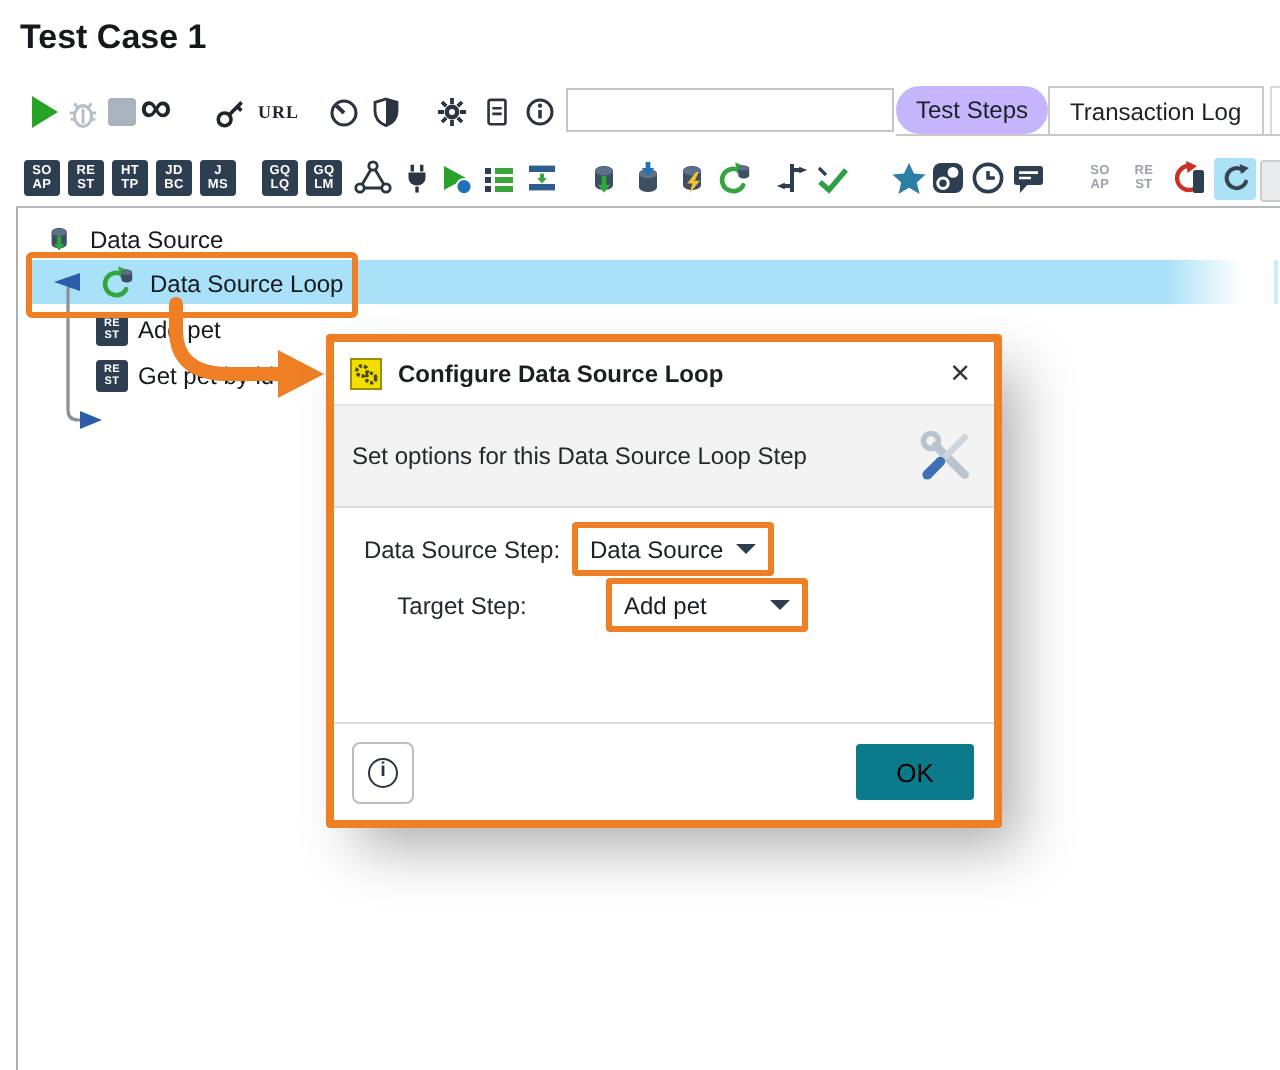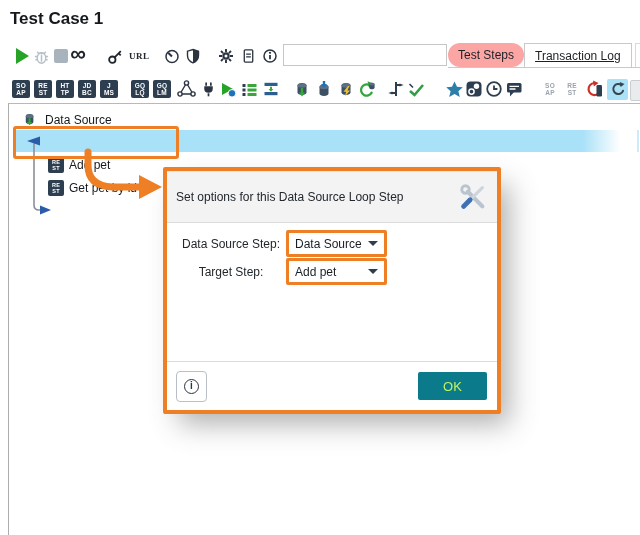--- a/index.html
+++ b/index.html
@@ -18,22 +18,22 @@
   .tb1-icon{top:47px;width:18px;height:18px;display:flex;align-items:center;justify-content:center;}
   .play-tri{width:0;height:0;border-left:13px solid #27a327;border-top:8px solid transparent;border-bottom:8px solid transparent;}
   .stop-sq{width:14px;height:14px;background:#a9b3be;border-radius:2px;}
   .inf-glyph{font-size:22px;font-weight:700;color:#20262c;line-height:18px;}
   .url-label{top:51px;font-size:9px;font-weight:700;letter-spacing:.5px;color:#20262c;font-family:Liberation Serif, serif;}
   .search-input{left:283px;top:44px;width:154px;height:20px;border:1px solid #c6c6c6;background:#fff;font-size:12px;padding:0 4px;outline:none;}
 
   
   .tabstrip{left:448px;top:43px;width:192px;height:24px;display:flex;align-items:stretch;border-bottom:1px solid #c9c9c9;}
   .tab{display:flex;align-items:center;padding:0 10px;font-size:12px;color:#1c2126;white-space:nowrap;box-sizing:border-box;}
-  .tab.active{background:#fca5a5;border-radius:12px;}
-  .tab.plain{background:#fff;border:1px solid #c9c9c9;border-bottom:none;text-decoration:underline;}
+  .tab.active{background:#c4b5fd;border-radius:12px;}
+  .tab.plain{background:#fff;border:1px solid #c9c9c9;border-bottom:none;}
   .tab.disabled{color:#b4bac0;border:1px solid #d9d9d9;border-bottom:none;margin-left:3px;overflow:hidden;}
 
   
   .tb2-item{top:79px;width:20px;height:20px;display:flex;align-items:center;justify-content:center;}
   .step-sq{top:80px;width:18px;height:18px;background:#2d3e50;border-radius:2px;color:#fff;
     display:flex;flex-direction:column;align-items:center;justify-content:center;
     font-size:6.5px;font-weight:700;line-height:7px;letter-spacing:.2px;}
   .step-sq.gray{background:transparent;color:#9aa3ad;}
   .hl-icon{top:79px;width:21px;height:21px;background:#abe2f7;border-radius:2px;display:flex;align-items:center;justify-content:center;}
   .partial-icon{top:80px;width:16px;height:19px;background:#e9ebed;border:1px solid #c9ced3;border-radius:2px;}
@@ -75,22 +75,22 @@
   .discard-row{display:flex;margin-top:9px;}
   .discard-label{width:110px;font-size:12px;line-height:15px;color:#23282d;flex:none;}
   .checkbox{width:13px;height:13px;background:#17879a;border-radius:2px;color:#fff;font-size:10px;line-height:13px;
     text-align:center;flex:none;margin-top:2px;}
   .discard-desc{margin-left:8px;width:196px;font-size:12px;line-height:15px;color:#23282d;}
   .dlg-footer{height:48px;flex:none;border-top:1px solid #dcdcdc;display:flex;align-items:center;padding:0 10px 0 9px;}
   .info-btn{width:29px;height:29px;border:1px solid #b9bfc4;border-radius:4px;background:#fff;
     display:flex;align-items:center;justify-content:center;}
   .circle-i{width:15px;height:15px;border:1.4px solid #2b3440;border-radius:50%;box-sizing:border-box;
     font-size:10px;line-height:12px;text-align:center;color:#2b3440;font-weight:700;}
-  .ok-btn{margin-left:auto;width:69px;height:28px;background:#0b7b8c;border:none;border-radius:2px;
-    color:#bef264;font-size:13px;font-family:"Liberation Sans",sans-serif;}
+  .ok-btn{margin-left:auto;width:59px;height:28px;background:#0b7b8c;border:none;border-radius:2px;
+    color:#000000;font-size:13px;font-family:"Liberation Sans",sans-serif;}
   .cancel-btn{margin-left:9px;width:79px;height:28px;background:#fff;border:1px solid #c3c9cd;border-radius:3px;
     color:#2d9ec0;font-size:13px;font-family:"Liberation Sans",sans-serif;}
 </style>
 </head>
 <body>
 
 <div class="abs page-title">Test Case 1</div>
 
 <span class="abs tb1-icon" style="left:13px;">
     <span class="play-tri"></span>
@@ -339,20 +339,29 @@
   <div class="tree-row" style="left:13px;top:5px;">
     <svg width="16" height="17" viewBox="0 0 19 19" style="margin-right:7px;">
       <path d="M4.5 5.5c0-1.4 2-2.5 4.5-2.5s4.5 1.1 4.5 2.5v7c0 1.4-2 2.5-4.5 2.5s-4.5-1.1-4.5-2.5z" fill="#3c4f63"></path>
       <ellipse cx="9" cy="5.5" rx="4.5" ry="2.2" fill="#5c7089"></ellipse>
       <path d="M9 8v5" stroke="#2fa838" stroke-width="2.4"></path>
       <polygon points="5.9,12.4 12.1,12.4 9,16.4" fill="#2fa838"></polygon>
     </svg>
     <span>Data Source</span>
   </div>
 
+  <div class="tree-row" style="left:39px;top:27px;">
+    <svg width="21" height="19" viewBox="0 0 20 19" style="margin-right:6px;">
+      <path d="M12.5 5.2A5.6 5.6 0 1 0 14.6 12.6" stroke="#35a53e" stroke-width="2.3" fill="none" stroke-linecap="round"></path>
+      <polygon points="10.6,1.2 16.2,3.4 11.6,7" fill="#35a53e"></polygon>
+      <path d="M12.2 4.2c0-.8 1.2-1.5 2.7-1.5s2.7.7 2.7 1.5v3.6c0 .8-1.2 1.5-2.7 1.5s-2.7-.7-2.7-1.5z" fill="#3c4f63"></path>
+      <ellipse cx="14.9" cy="4.2" rx="2.7" ry="1.2" fill="#5c7089"></ellipse>
+    </svg>
+    <span>Data Source Loop</span>
+  </div>
 
   <div class="tree-row" style="left:39px;top:50px;">
     <span class="rest-badge">
         <span>RE</span>
         <span>ST</span>
       </span>
     <span>Add pet</span>
   </div>
 
   <div class="tree-row" style="left:39px;top:73px;">
@@ -365,40 +374,50 @@
 
 </div>
 
 <div class="abs annot-loop-box"></div>
 <svg class="abs annot-arrow-svg" width="640" height="535" viewBox="0 0 640 535">
   <path d="M88 152L88 165Q88 186 112 187L140 187" stroke="#ee7f24" stroke-width="7" fill="none" stroke-linecap="round"></path>
   <polygon points="139,175 139,199 162,187" fill="#ee7f24"></polygon>
 </svg>
 
 <div class="abs dialog">
+  <div class="dlg-titlebar">
+    <span class="dlg-icon">
+      <svg width="14" height="14" viewBox="0 0 14 14">
+        <circle cx="5" cy="5.5" r="2.6" stroke="#4a4a00" stroke-width="1.8" fill="none" stroke-dasharray="1.6 1"></circle>
+        <circle cx="9.5" cy="9" r="2.4" stroke="#4a4a00" stroke-width="1.8" fill="none" stroke-dasharray="1.6 1"></circle>
+      </svg>
+    </span>
+    <span class="dlg-title">Configure Data Source Loop</span>
+    <span class="dlg-close">×</span>
+  </div>
 
   <div class="dlg-subtitle">
     <span class="dlg-subtitle-text">Set options for this Data Source Loop Step</span>
     <svg width="30" height="30" viewBox="0 0 32 32" style="margin-left:auto;">
       <circle cx="8" cy="8" r="4" stroke="#b9c4cf" stroke-width="3" fill="none"></circle>
       <path d="M10.5 10.5L26 26" stroke="#b9c4cf" stroke-width="4.5" stroke-linecap="round"></path>
       <path d="M26 6L14 18" stroke="#cdd5dc" stroke-width="3.4" stroke-linecap="round"></path>
       <path d="M13 19L6 26" stroke="#3f6fb5" stroke-width="5.2" stroke-linecap="round"></path>
     </svg>
   </div>
 
   <div class="dlg-body">
     <div class="fld-row">
       <span class="fld-label">Data Source Step:</span>
       <div class="fld-select-annot">
         <span class="fld-select-text">Data Source</span>
         <span class="caret-down"></span>
       </div>
     </div>
-    <div class="fld-row" style="margin-top:1px;">
+    <div class="fld-row" style="margin-top:1px;gap:17px;">
       <span class="fld-label">Target Step:</span>
       <div class="fld-select-annot">
         <span class="fld-select-text">Add pet</span>
         <span class="caret-down"></span>
       </div>
     </div>
   </div>
 
   <div class="dlg-footer">
     <span class="info-btn">

